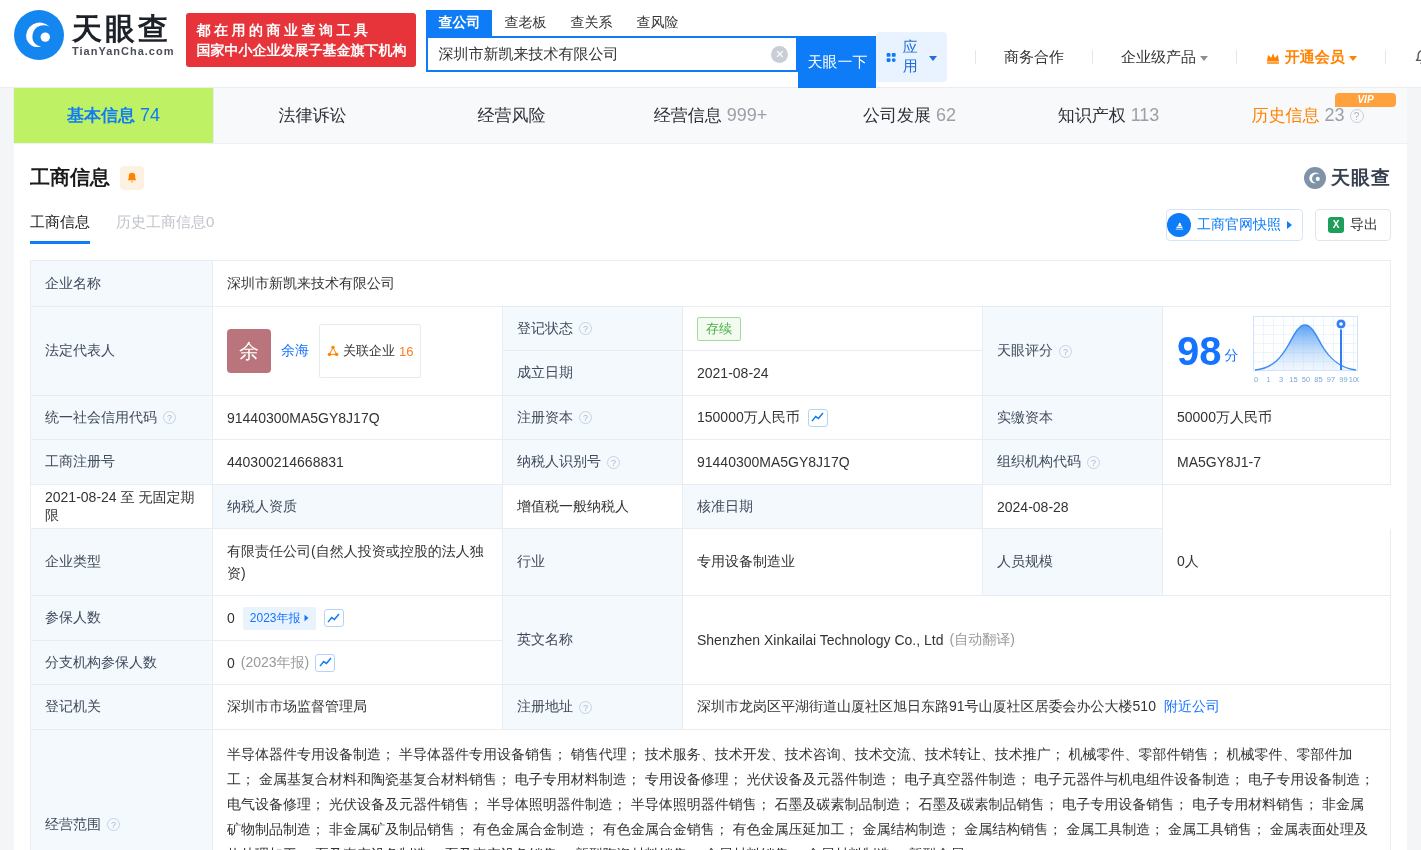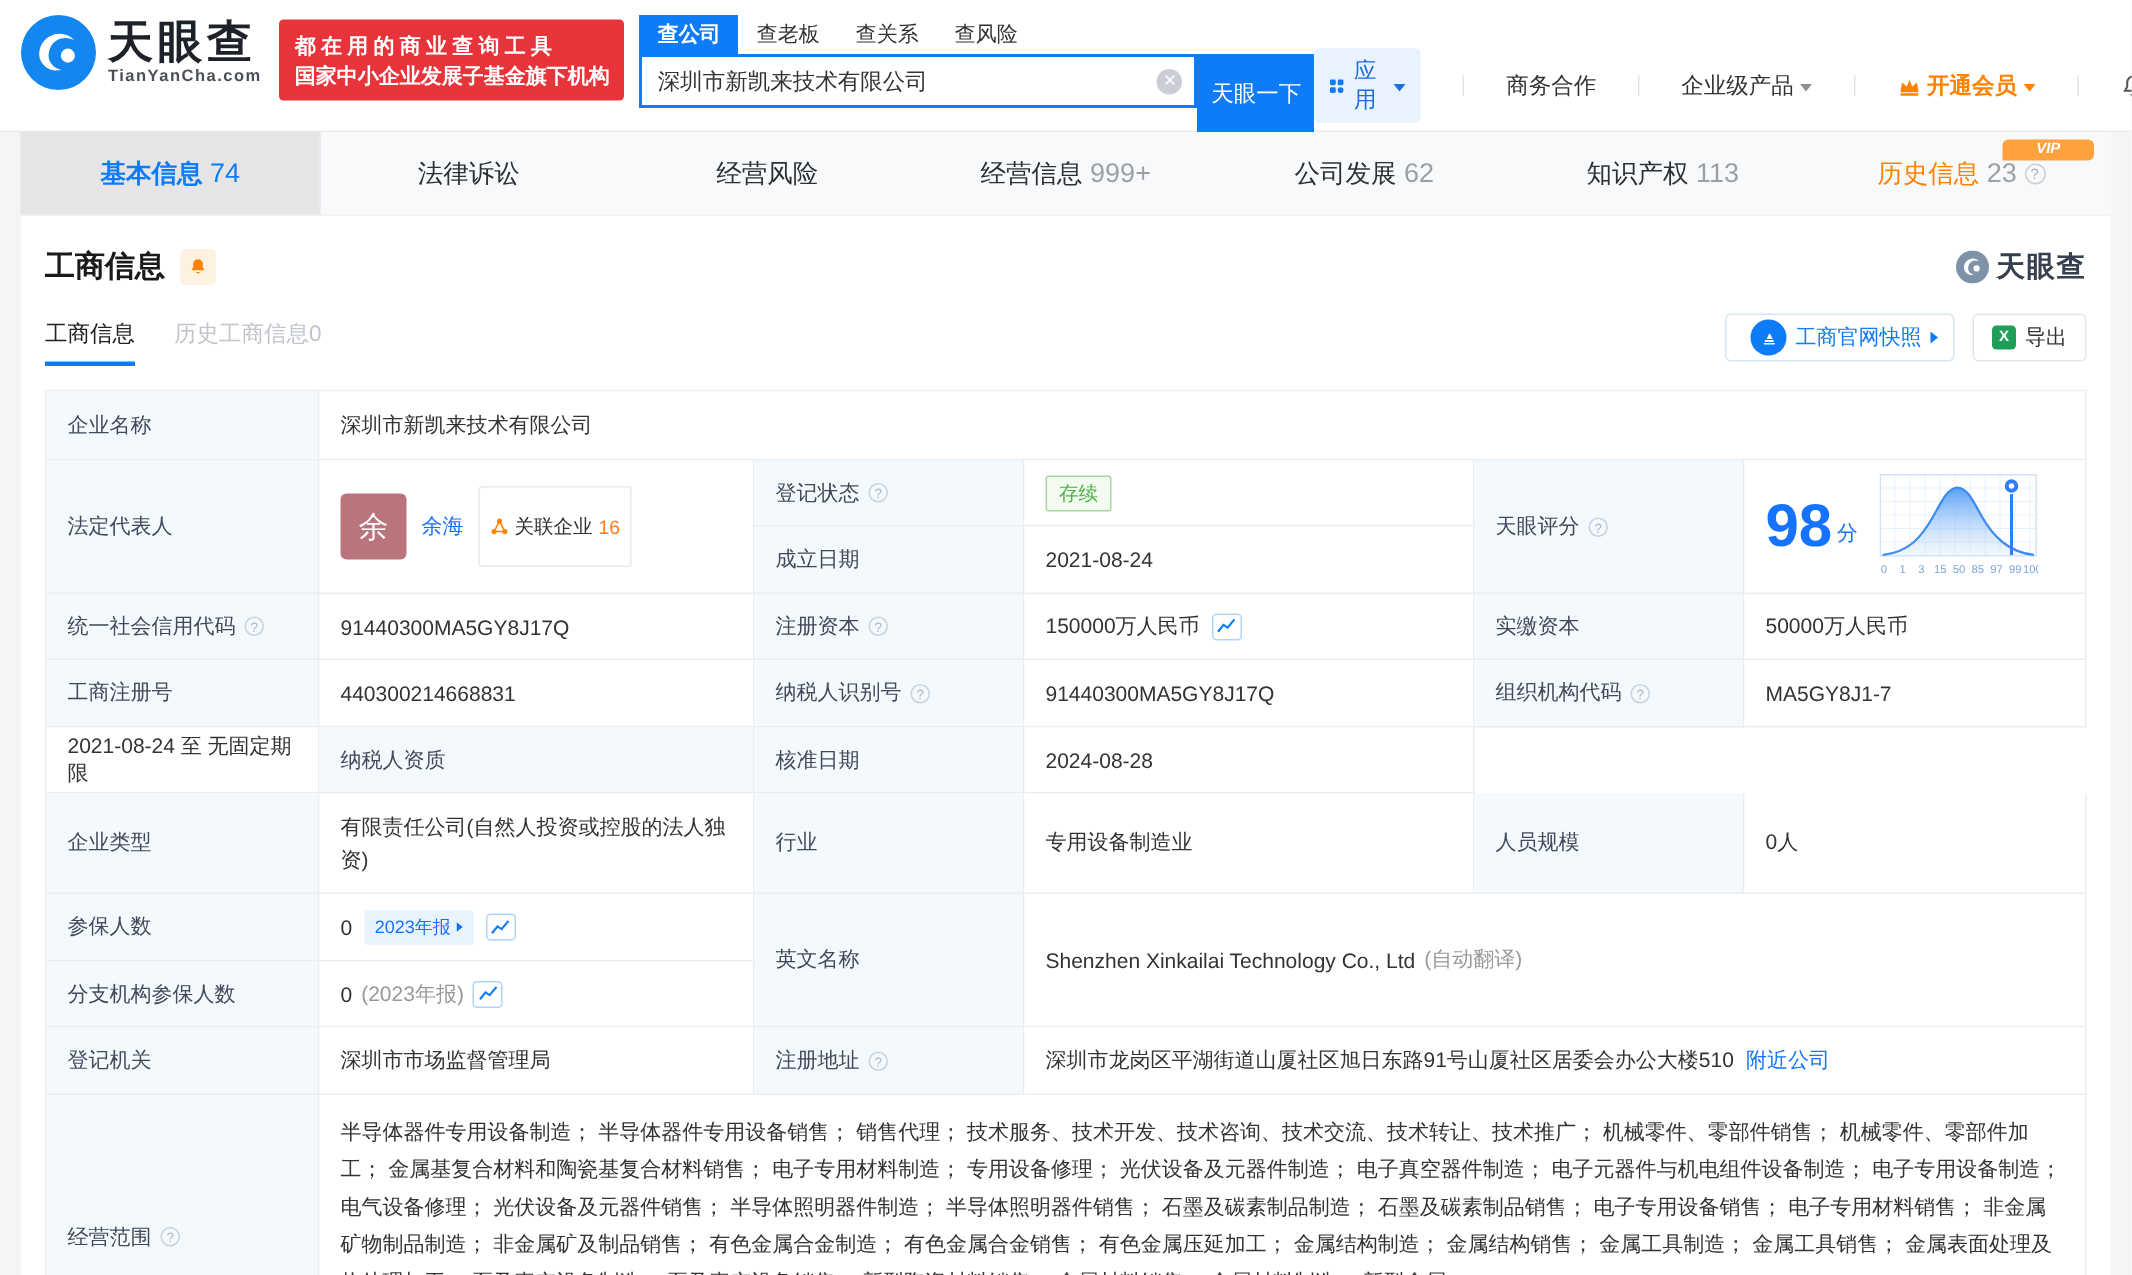--- a/index.html
+++ b/index.html
@@ -28,36 +28,36 @@
   .hitem { font-size:15px; color:#333; display:flex; align-items:center; gap:4px; cursor:pointer; white-space:nowrap;}
   .vipline { color:#ff8200; font-weight:bold; }
   .caret { width:0; height:0; border-left:4px solid transparent; border-right:4px solid transparent; border-top:5px solid #8a9099; margin-top:2px;}
   .caret.b { border-top-color:#1f6ddb; } .caret.o { border-top-color:#ff8200; }
   .belldot { position:relative; display:flex; }
   .belldot .dot { position:absolute; top:-3px; right:-3px; width:7px; height:7px; border-radius:50%; background:#f5222d; }
   .wrap { margin:0 14px; background:#fff; min-height:762px; }
   .tabbar { height:56px; background:#f8f9fb; display:flex; border-bottom:1px solid #f0f1f3;}
   .tab { flex:1; display:flex; align-items:center; justify-content:center; gap:5px; font-size:17px; color:#2b2f36; cursor:pointer; position:relative;}
   .tab .cnt { font-size:18px; color:#9aa0a8; }
-  .tab.on { background:#e5e5e5; color:#0e7bf7; font-weight:bold; box-shadow:1px 0 0 #ebedf0,-1px 0 0 #ebedf0;}
+  .tab.on { background:#bef264; color:#0e7bf7; font-weight:bold; box-shadow:1px 0 0 #ebedf0,-1px 0 0 #ebedf0;}
   .tab.on .cnt { color:#0e7bf7; font-weight:normal; }
   .tab.viptab { color:#ff8200; }
   .vipbadge { position:absolute; top:5px; margin-left:116px; background:#ffa23e; color:#fff; font-size:10px; font-style:italic; font-weight:bold; border-radius:4px 4px 4px 0; padding:1px 22px; line-height:12px;}
   .qmark { width:14px; height:14px; border-radius:50%; border:1px solid #c9d0d9; color:#aab2bd; font-size:10px; line-height:13px; text-align:center; }
   .help { display:inline-block; width:13px; height:13px; border-radius:50%; border:1px solid #c6d3e2; color:#a9b8c9; font-size:9px; line-height:12px; text-align:center; margin-left:6px; flex:none;}
   .sechead { display:flex; align-items:center; padding:20px 16px 0 16px; }
   .sectitle { font-size:20px; font-weight:bold; color:#1a1a1a; }
   .bellbox { width:24px; height:24px; background:#fdf1e1; border-radius:4px; margin-left:10px; display:flex; align-items:center; justify-content:center; cursor:pointer;}
   .wm { margin-left:auto; display:flex; align-items:center; gap:5px; }
   .wm span { font-size:19px; font-weight:bold; color:#36404e; letter-spacing:1px;}
   .subtabs { display:flex; align-items:center; padding:18px 16px 0 16px; }
   .subtab { font-size:15px; color:#222; padding-bottom:9px; border-bottom:3px solid #0e7bf7; cursor:pointer;}
   .subtab.off { color:#c0c4cc; border-bottom:3px solid transparent; margin-left:26px; }
   .actions { margin-left:auto; display:flex; gap:12px; margin-bottom:6px;}
-  .snapbtn { display:flex; align-items:center; gap:6px; border:1px solid #d7e5f8; background:#fff; border-radius:4px; padding:3px 10px 3px 16px; cursor:pointer; font-family:inherit;}
+  .snapbtn { display:flex; align-items:center; gap:6px; border:1px solid #d7e5f8; background:#fff; border-radius:4px; padding:3px 10px 3px 0; cursor:pointer; font-family:inherit;}
   .snapbtn .lbl { color:#0e7bf7; font-size:14px; }
   .stampc { width:24px; height:24px; border-radius:50%; background:#0e7bf7; display:flex; align-items:center; justify-content:center;}
   .rtri { width:0; height:0; border-top:4px solid transparent; border-bottom:4px solid transparent; border-left:5px solid #0e7bf7;}
   .expbtn { display:flex; align-items:center; gap:6px; border:1px solid #e2e6ec; background:#fff; border-radius:4px; padding:5px 12px; font-size:14px; color:#333; cursor:pointer; font-family:inherit;}
   .xls { width:16px; height:16px; background:#1e9e5a; border-radius:3px; color:#fff; font-size:10px; font-weight:bold; line-height:16px; text-align:center;}
   .tbl { margin:13px 16px 0 16px; display:grid; font-size:14px;
     grid-template-columns:182px 290px 180px 300px 180px 1fr;
     grid-template-rows:46px 44px 45px 44px 45px 44px 67px 45px 44px 45px 190px;
     border-top:1px solid #e9edf2; border-left:1px solid #e9edf2; }
   .c { border-right:1px solid #e9edf2; border-bottom:1px solid #e9edf2; background:#fff; display:flex; align-items:center; padding:0 14px; color:#333; }
@@ -318,20 +318,21 @@
     </div>
     <div class="c" style="grid-row:5">91440300MA5GY8J17Q</div>
     <div class="c l" style="grid-row:5">
       <span>组织机构代码</span>
         <span class="help">?</span>
     </div>
     <div class="c" style="grid-row:5">MA5GY8J1-7</div>
 
     <div class="c" style="grid-row:6">2021-08-24 至 无固定期限</div>
     <div class="c l" style="grid-row:6">纳税人资质</div>
+    <div class="c" style="grid-row:6">增值税一般纳税人</div>
     <div class="c l" style="grid-row:6">核准日期</div>
     <div class="c" style="grid-row:6">2024-08-28</div>
 
     <div class="c l" style="grid-row:7">企业类型</div>
     <div class="c wrapcell" style="grid-row:7;display:flex;align-items:center">
       <span>有限责任公司(自然人投资或控股的法人独资)</span>
     </div>
     <div class="c l" style="grid-row:7">行业</div>
     <div class="c" style="grid-row:7">专用设备制造业</div>
     <div class="c l" style="grid-row:7">人员规模</div>

